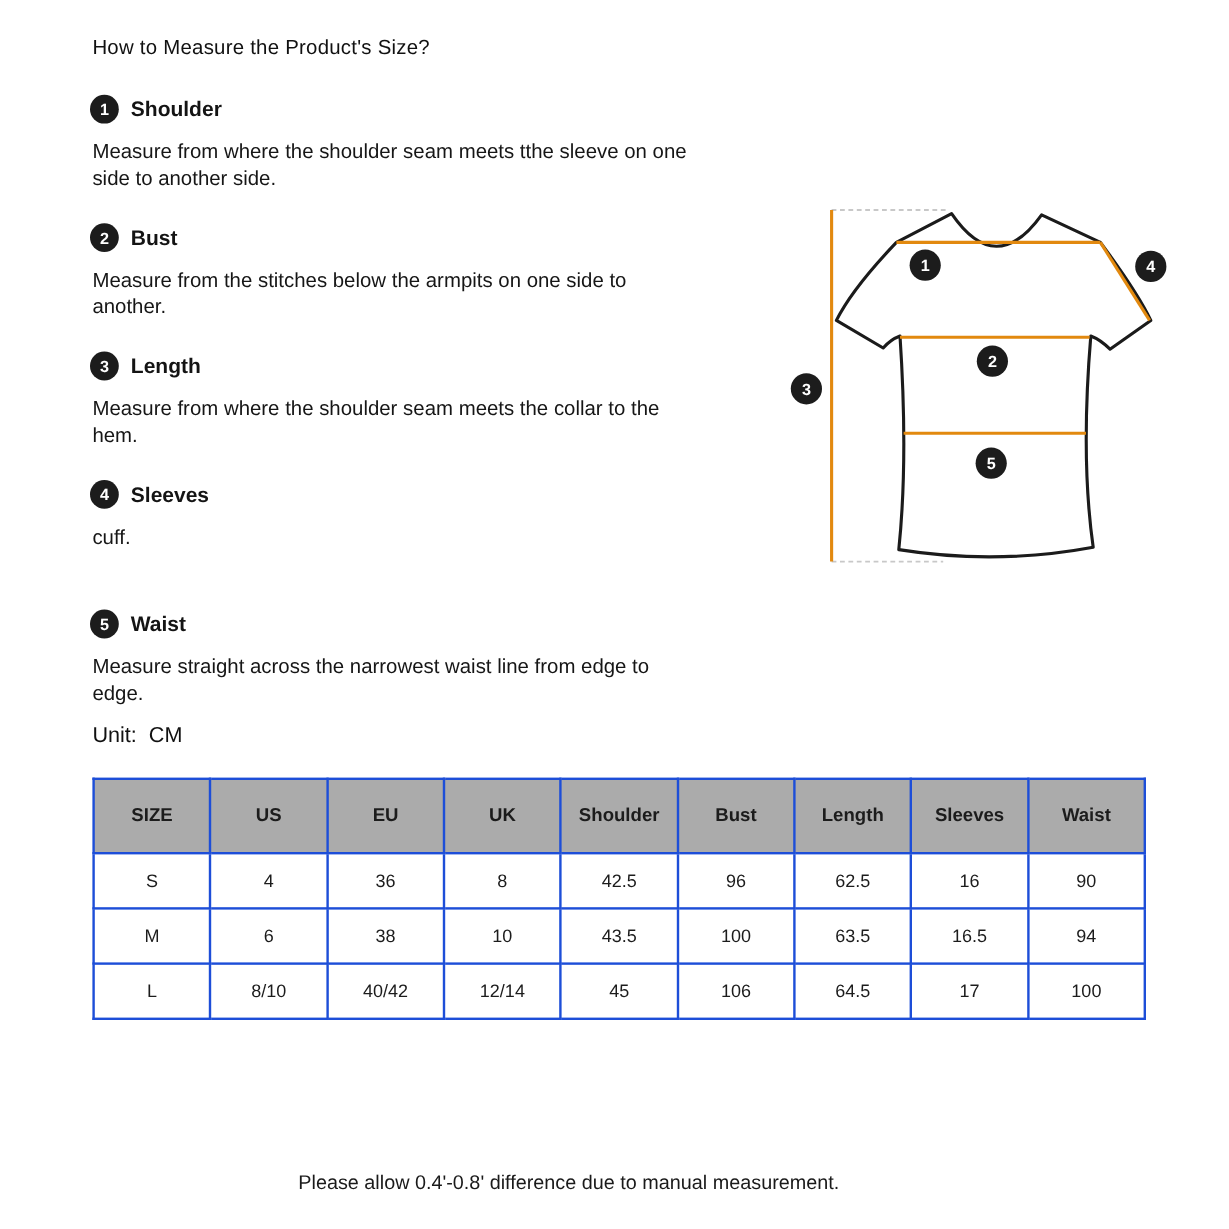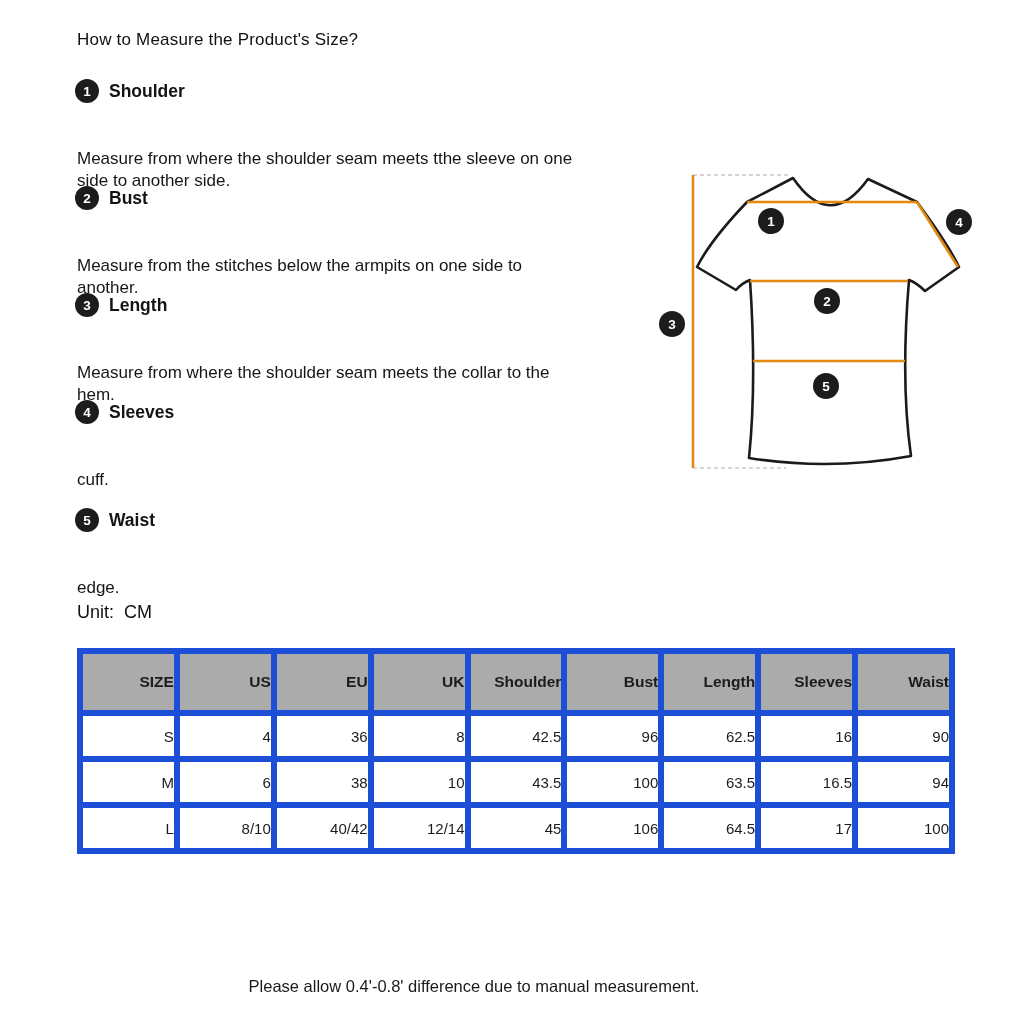--- a/index.html
+++ b/index.html
@@ -28,38 +28,37 @@
     width:24px; height:24px; border-radius:50%;
     background:#1c1c1c; color:#ffffff;
     display:flex; align-items:center; justify-content:center;
     font-size:13.5px; font-weight:700;
     flex:0 0 auto;
   }
   .step-desc {
     left:77px; width:560px;
     font-size:17px; line-height:22px;
     color:#161616;
-    margin-top:32px;
   }
   .step-desc span { display:block; }
 
   .unit-label {
     left:77px; top:602px;
     font-size:18px; color:#111;
     white-space:pre;
   }
 
   .size-table {
     left:77px; top:648px;
     border-collapse:collapse;
     width:878px; table-layout:fixed;
   }
   .size-table th, .size-table td {
-    border:6px solid #1d4ed8;
-    text-align:right; vertical-align:middle;
+    border:2px solid #1d4ed8;
+    text-align:center; vertical-align:middle;
     font-family:"Liberation Sans", sans-serif;
   }
   .size-table th {
     background:#ababab;
     height:62px;
     font-size:15.5px; font-weight:700; color:#1c1c1c;
   }
   .size-table td {
     background:#ffffff;
     height:46px;
@@ -112,20 +111,21 @@
 </div>
 <div class="abs step-desc" style="top:437px">
   <span>cuff.</span>
 </div>
 
 <div class="abs step-head" style="top:508px">
   <span class="step-badge">5</span>
   <span>Waist</span>
 </div>
 <div class="abs step-desc" style="top:545px">
+  <span>Measure straight across the narrowest waist line from edge to</span>
   <span>edge.</span>
 </div>
 
 <div class="abs unit-label">Unit:  CM</div>
 
 <svg class="abs diagram" width="384" height="330" viewBox="0 0 384 330">
 
   <line x1="53" y1="15" x2="151" y2="15" stroke-width="1.6" stroke-dasharray="4 3" stroke="#C8C8C8"></line>
   <line x1="53" y1="308" x2="146" y2="308" stroke-width="1.6" stroke-dasharray="4 3" stroke="#C8C8C8"></line>
 

